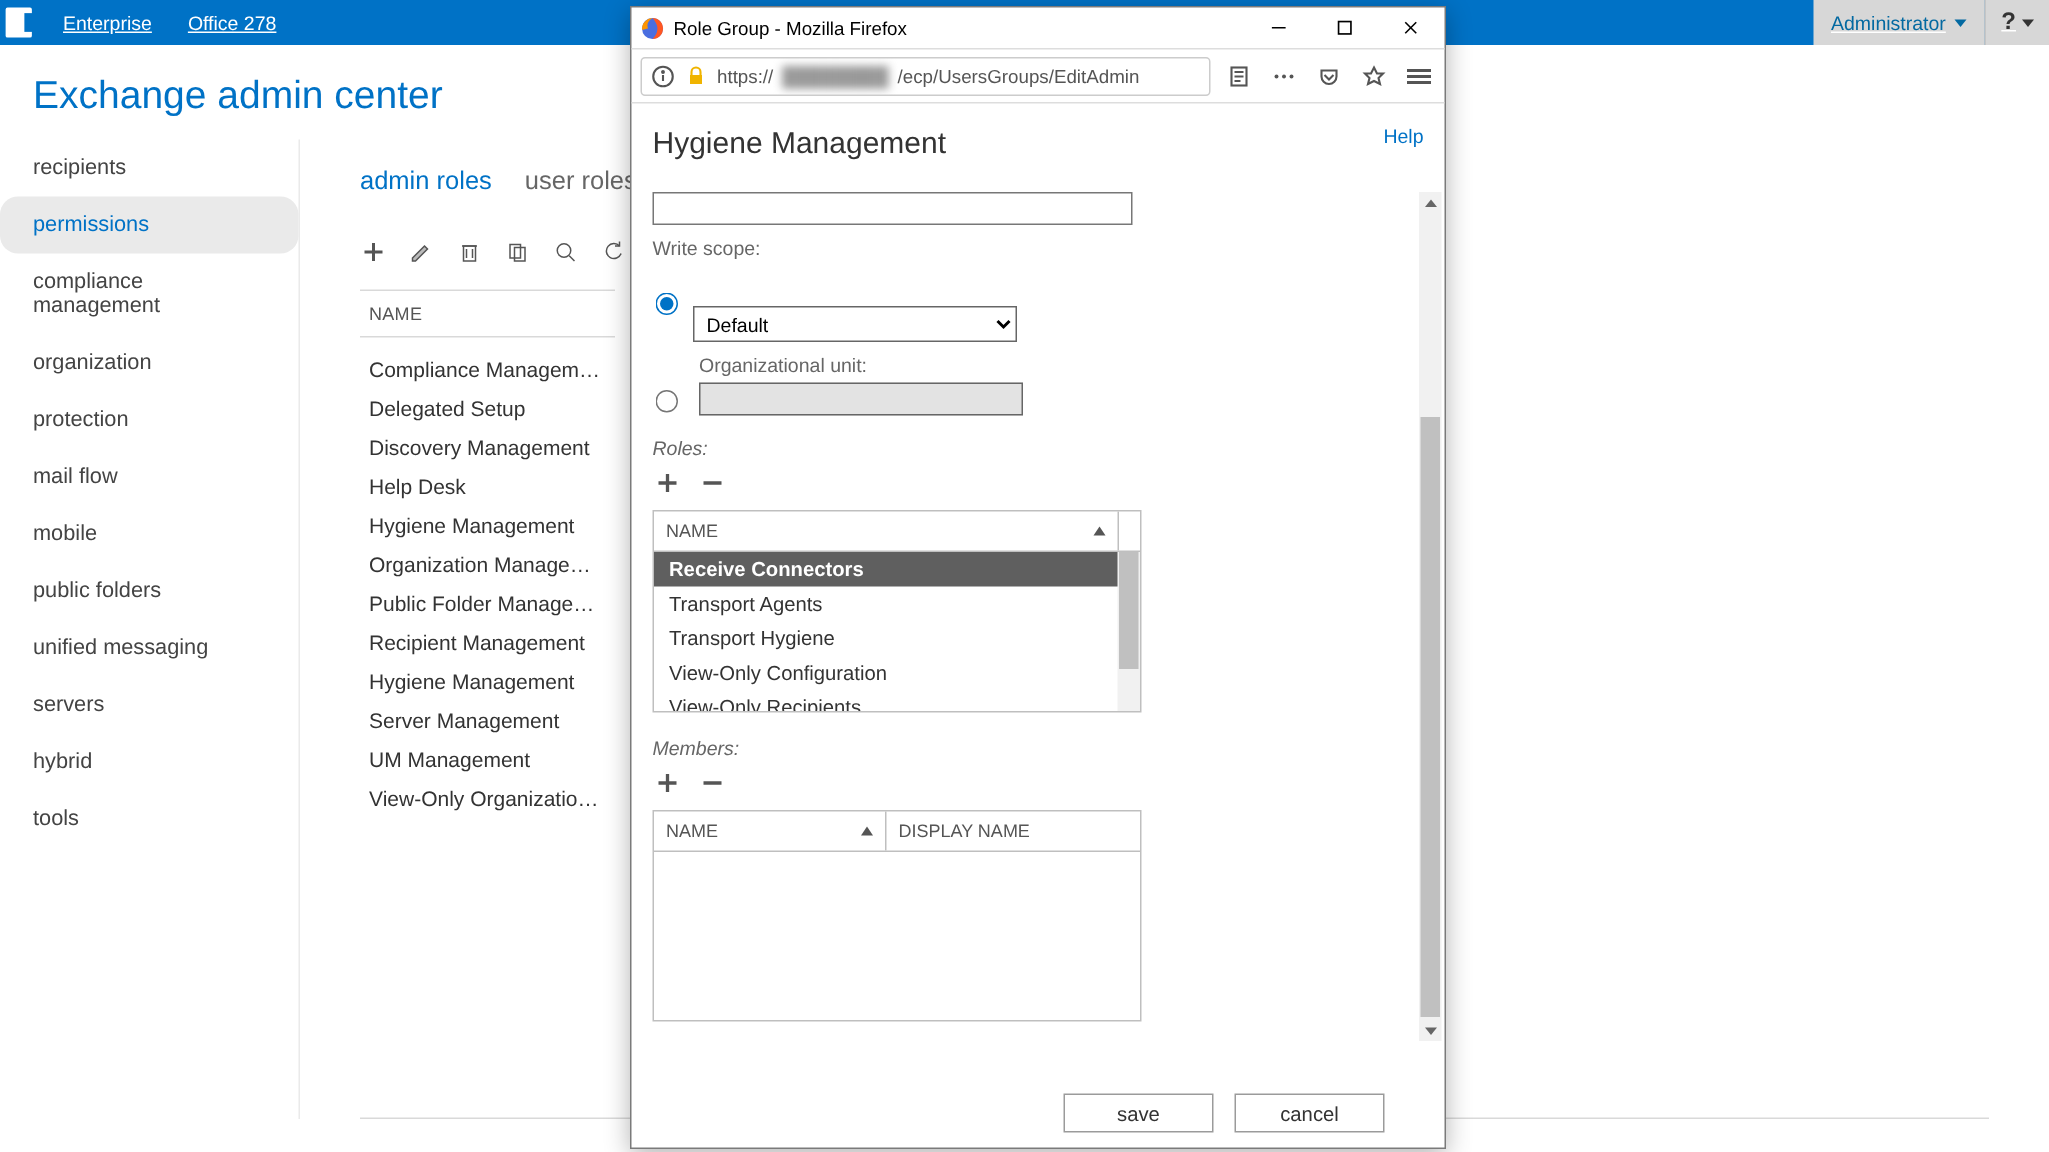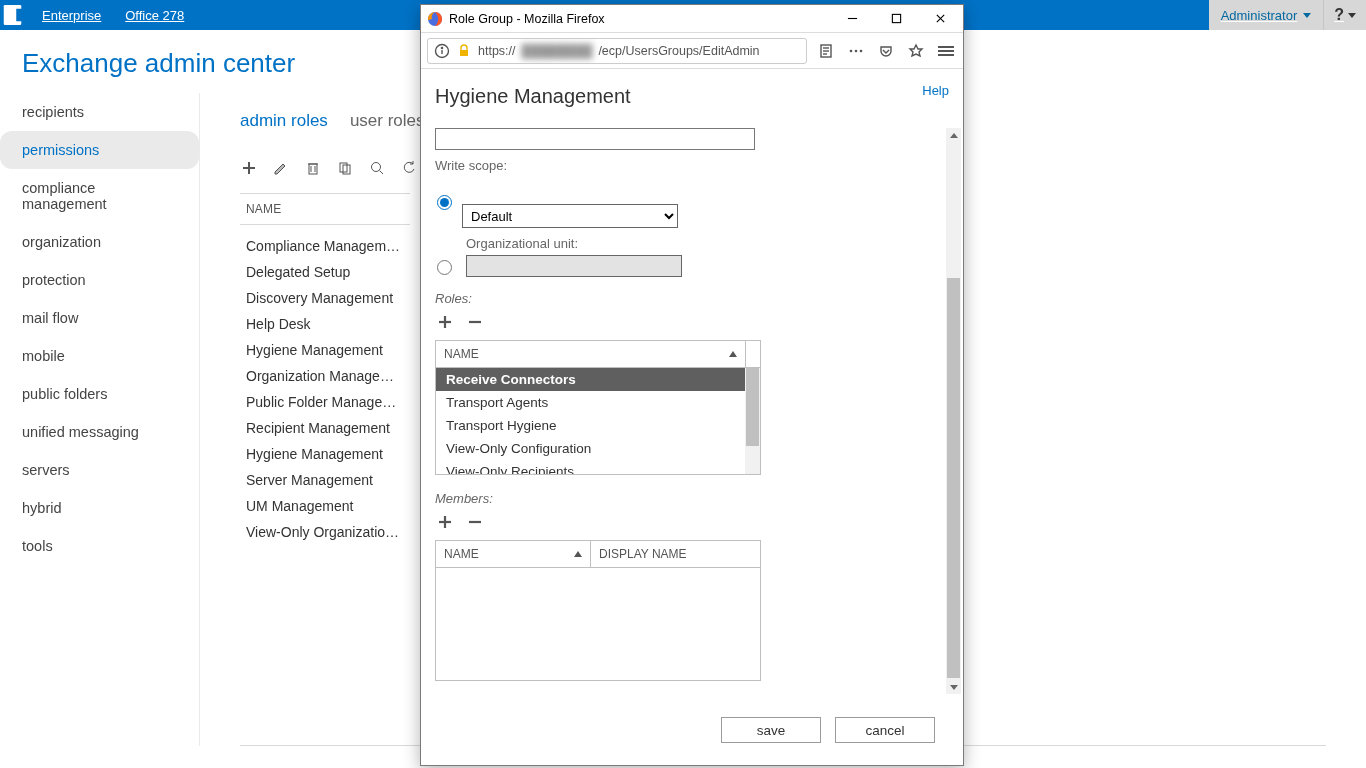--- a/index.html
+++ b/index.html
@@ -88,21 +88,21 @@
   .tri-up-s{width:0;height:0;border-left:4px solid transparent;border-right:4px solid transparent;border-bottom:6px solid #555;}
 
   .grid.roles .ghead .cell { flex:1; }
   .grid.roles .gbody { height:106px; overflow:hidden; }
 
   .grid.members { width:326px; }
   .grid.members .ghead .cell.c1{ width:155px; border-right:1px solid #bfbfbf;}
   .grid.members .ghead .cell.c2{ flex:1;}
   .grid.members .gbody { height:112px; }
 
-  .dlg-footer { height:48px; border-top:0; display:flex; justify-content:flex-end; align-items:flex-start; gap:14px; padding:0 28px 10px 0;}
+  .dlg-footer { height:48px; border-top:0; display:flex; justify-content:flex-end; align-items:flex-end; gap:14px; padding:0 40px 10px 0;}
   .dlg-footer button { min-width:100px; height:26px; background:#fff; border:1px solid #9b9b9b; font-size:13.5px; color:#333; cursor:pointer;}
 
 </style>
 </head>
 <body>
 
 <div class="ribbon">
   <div class="waffle">
     <svg viewBox="0 0 24 24">
         <rect x="3" y="4" width="14" height="16" rx="1"></rect>

